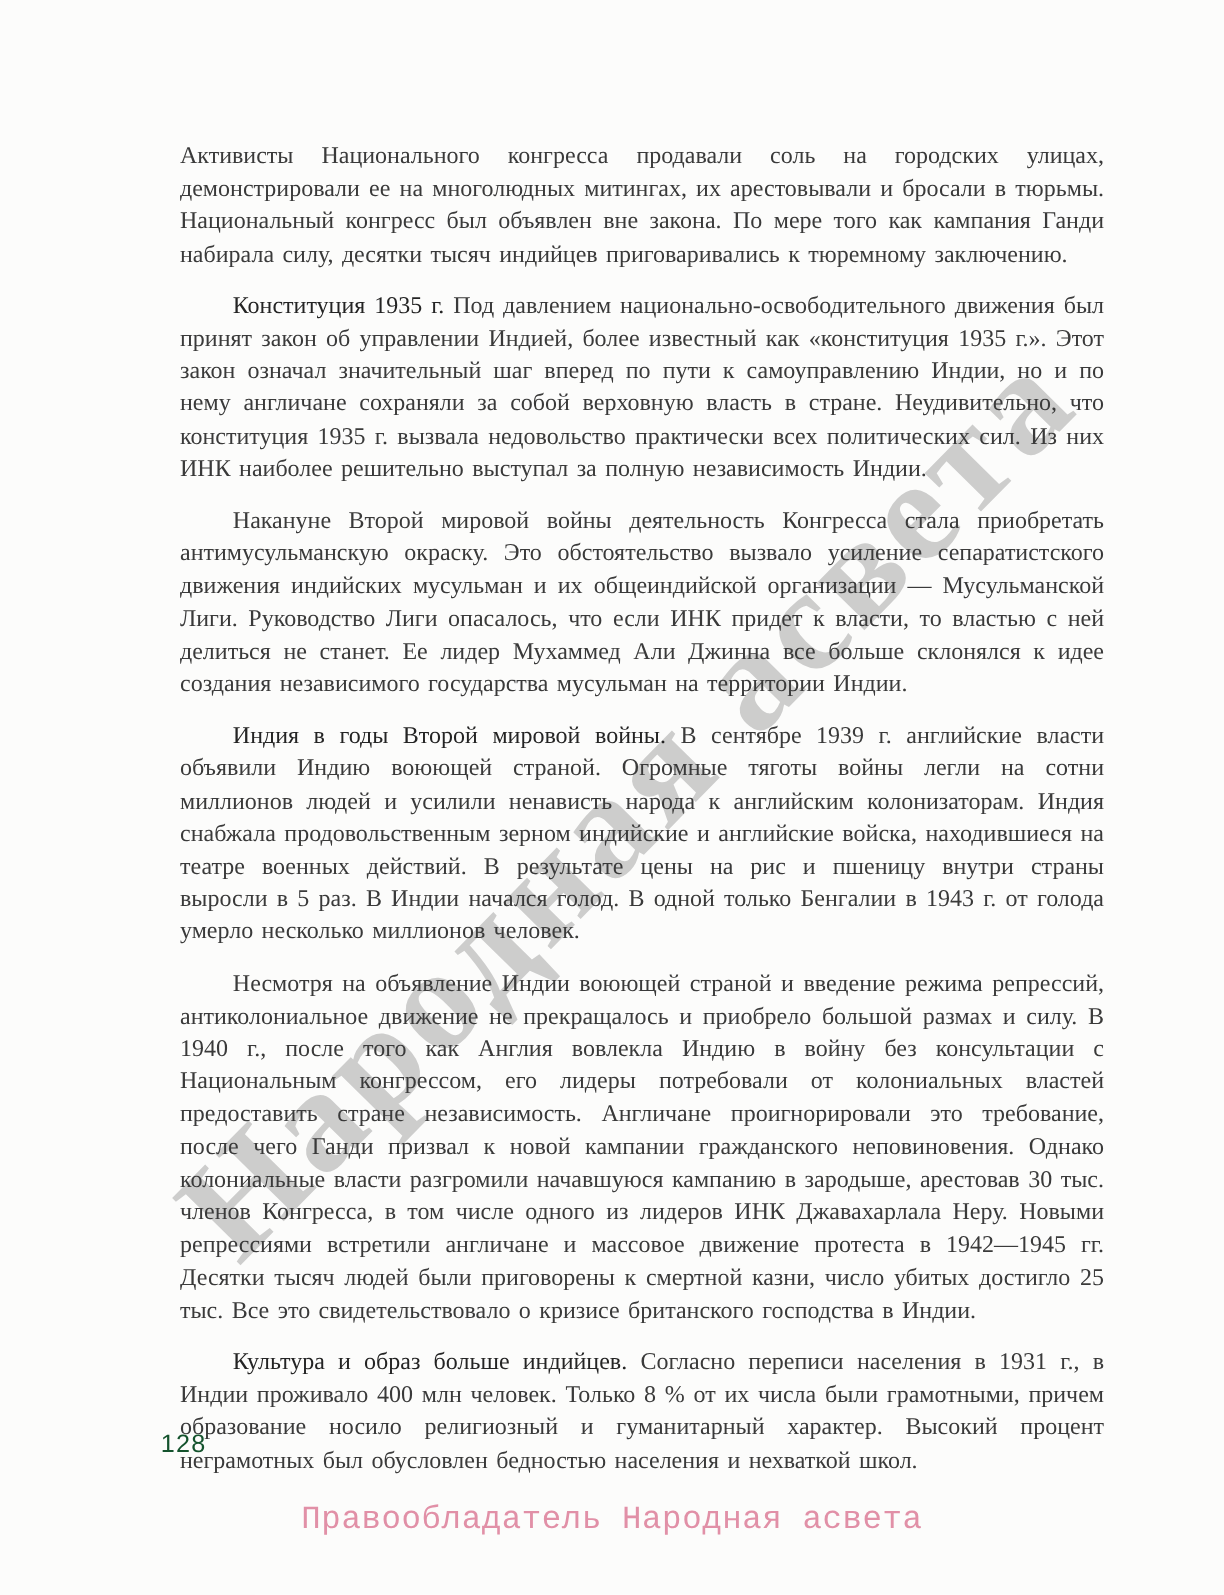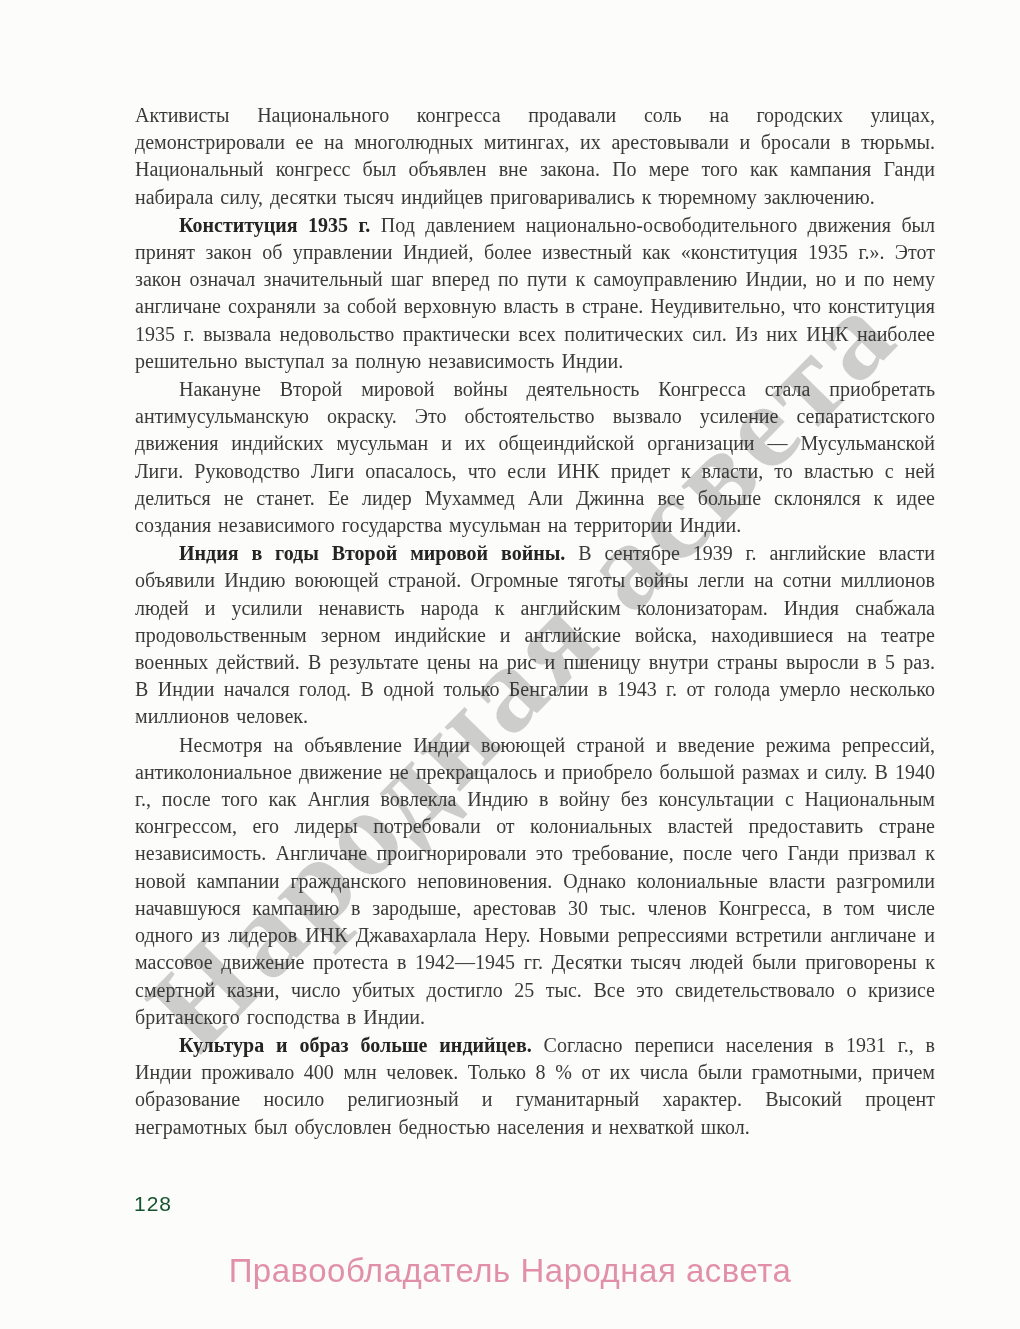--- a/index.html
+++ b/index.html
@@ -32,43 +32,43 @@
     left: 134px;
     top: 101px;
     width: 802px;
     z-index: 2;
     color: #3a3a3a;
     font-size: 20px;
     line-height: 27.2px;
     text-align: justify;
     word-spacing: 2px;
   }
-  .content p { margin: 1px; }
+  .content p { margin: 16px; }
   .content p.ind { text-indent: 44px; }
-  .b { font-weight: bold; color: #242424; }
+  .b { font-weight: normal; color: #242424; }
   .i { }
   .page-number {
     position: absolute;
     left: 134px;
     top: 1192px;
     z-index: 2;
     font-family: "Liberation Sans", "DejaVu Sans", sans-serif;
     font-size: 21px;
     color: #14532d;
     letter-spacing: 1px;
   }
   .footer {
     position: absolute;
     left: 0;
     top: 1252px;
     width: 100%;
     z-index: 2;
     text-align: center;
-    font-family: Liberation Sans, sans-serif;
-    font-size: 33px;
+    font-family: Liberation Mono, monospace;
+    font-size: 27px;
     color: #dd7e99;
     opacity: 0.85;
     letter-spacing: 0.5px;
   }
 </style>
 </head>
 <body>
 
 <div class="page">
 

